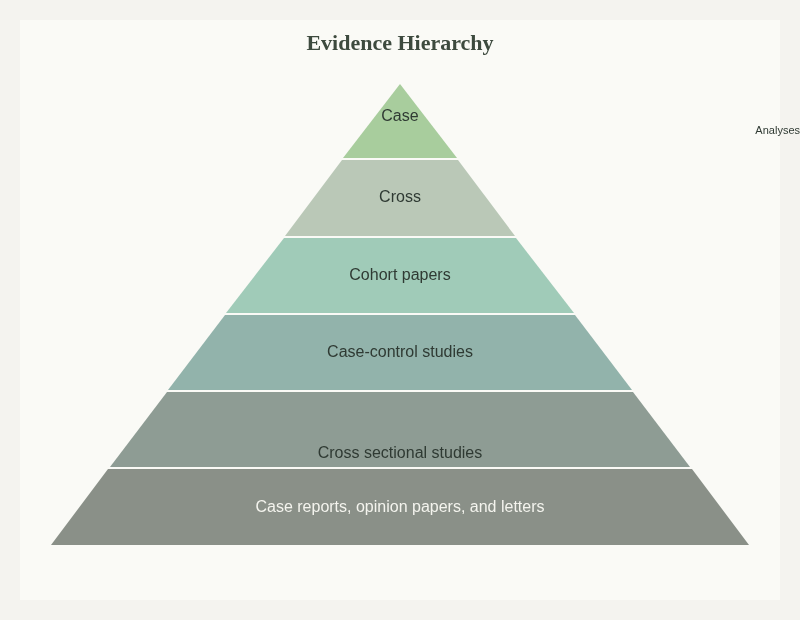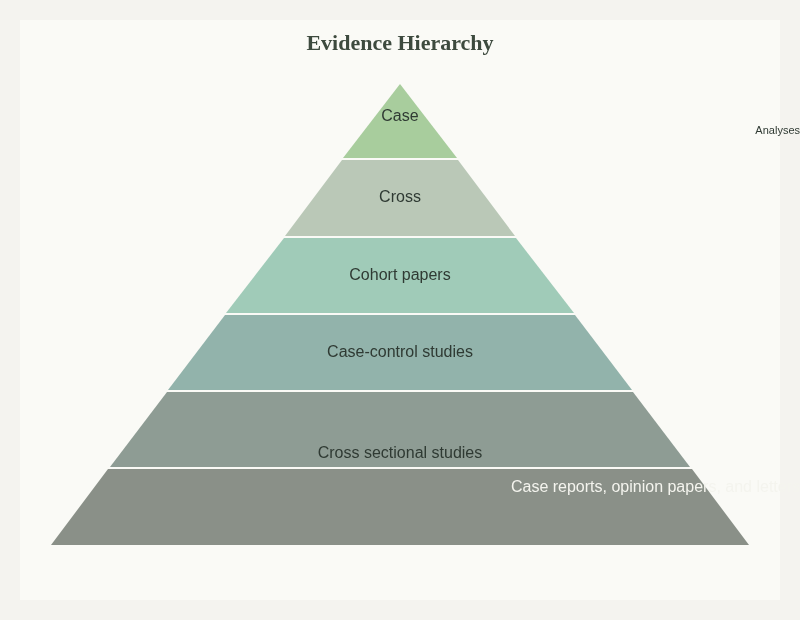--- a/index.html
+++ b/index.html
@@ -47,13 +47,13 @@
   <polygon fill="#8e9c94" points="167,392 633,392 690,467 110,467"></polygon>
   <polygon fill="#8a9088" points="108,469 692,469 749,545 51,545"></polygon>
 </svg>
 
 <div class="lbl" style="top:107px;">Case</div>
 <div class="lbl sub" style="top:124px;text-align:right;">Analyses</div>
 <div class="lbl" style="top:188px;">Cross</div>
 <div class="lbl" style="top:266px;">Cohort papers</div>
 <div class="lbl" style="top:343px;">Case-control studies</div>
 <div class="lbl" style="top:420px;margin-top:24px;">Cross sectional studies</div>
-<div class="lbl light" style="top:478px;text-align:right;">Case reports, opinion papers, and letters</div>
+<div class="lbl light" style="top:498px;">Case reports, opinion papers, and letters</div>
 
 </body></html>

